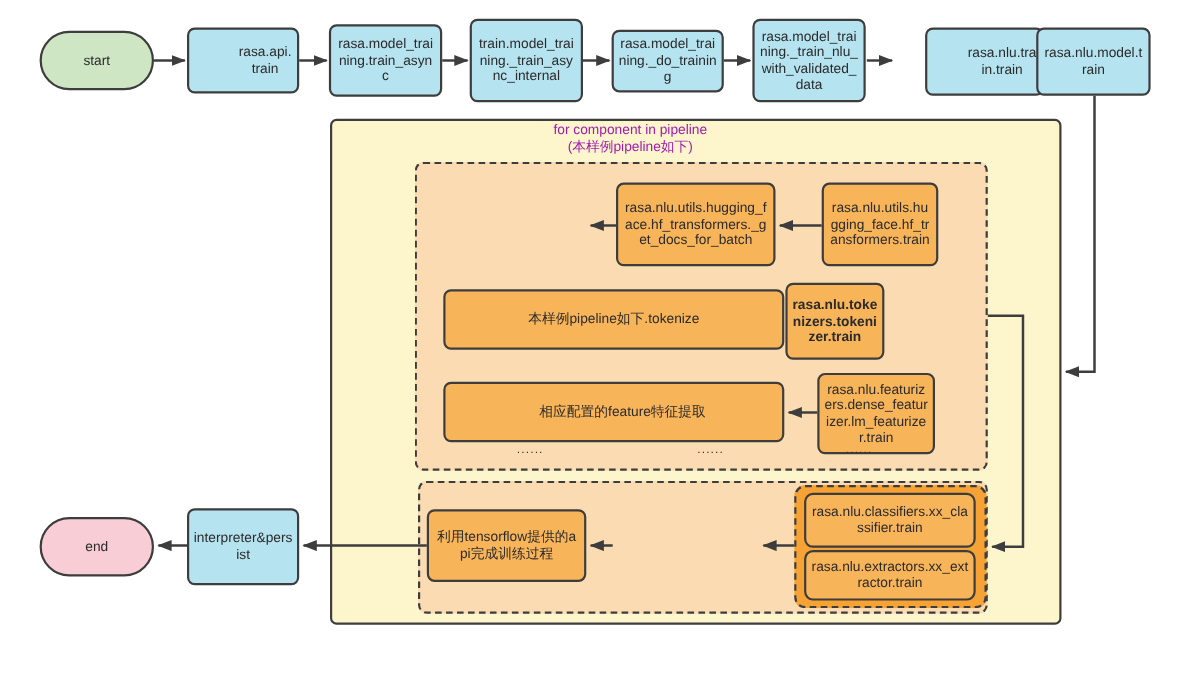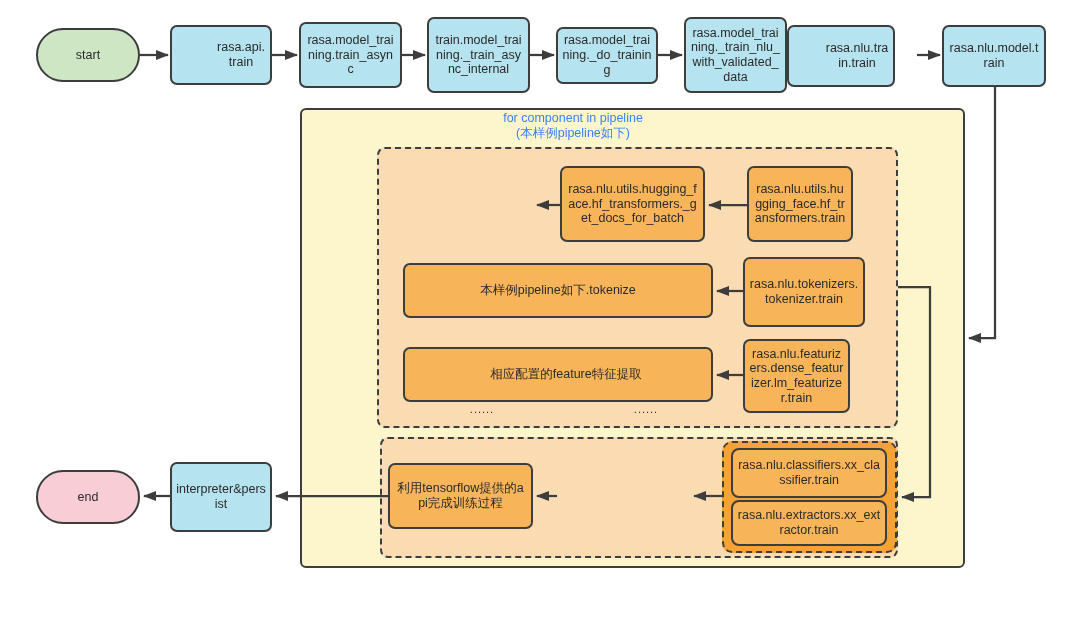--- a/index.html
+++ b/index.html
@@ -6,21 +6,21 @@
   body { font-family:"Liberation Sans","DejaVu Sans",sans-serif; }
   #canvas { position:relative; width:1080px; height:624px; background:#ffffff; overflow:hidden; }
 
   
   .container-main {
     position:absolute; left:300px; top:108px; width:665px; height:460px;
     background:#fdf6cd; border:2px solid #3d3d3d; border-radius:6px; z-index:1; box-sizing:border-box;
   }
   .group-title {
     position:absolute; left:300px; top:111px; width:546px; text-align:center;
-    font-size:12.5px; line-height:1.18; color:#3b82f6; z-index:4;
+    font-size:12.5px; line-height:1.18; color:#a21caf; z-index:4;
   }
   .dashed-box {
     position:absolute; background:#fbdcb2; border:2px dashed #3d3d3d;
     border-radius:8px; z-index:2; box-sizing:border-box;
   }
   #dash-top    { left:377px; top:147px; width:521px; height:281px; }
   #dash-bottom { left:380px; top:437px; width:518px; height:121px; }
   .dashdot-box {
     position:absolute; left:722px; top:441px; width:175px; height:112px;
     background:#f6a235; border:2.5px dashed #3d3d3d; border-radius:10px; z-index:6; box-sizing:border-box;
@@ -39,31 +39,31 @@
   .pill   { border-radius:28px; background:#cfe6c4; }
   .pill-end { border-radius:28px; background:#f9cdd5;text-align:center; }
 
   
   #n-start {left:36px;  top:28px; width:104px; height:54px;}
   #n-b1    {left:170px; top:25px; width:102px; height:60px;padding-left:44px;}
   #n-b2    {left:299px; top:22px; width:103px; height:66px;}
   #n-b3    {left:427px; top:17px; width:103px; height:76px;}
   #n-b4    {left:556px; top:27px; width:102px; height:57px;}
   #n-b5    {left:684px; top:17px; width:103px; height:76px;}
-  #n-b6    {left:787px; top:25px; width:108px; height:62px;padding-left:36px;}
+  #n-b6    {left:841px; top:25px; width:108px; height:62px;padding-left:36px;}
   #n-b7    {left:942px; top:25px; width:104px; height:62px;}
 
   
   #n-a1 {left:403px; top:156px; width:130px; height:94px;}
   #n-a2 {left:560px; top:166px; width:145px; height:76px;}
   #n-a3 {left:747px; top:166px; width:106px; height:76px;}
 
   
   #n-tokwide  {left:403px; top:263px; width:310px; height:55px;}
-  #n-toktrain {left:743px; top:257px; width:122px; height:70px;}
+  #n-toktrain {left:714px; top:257px; width:90px; height:70px;font-weight:bold;}
   #n-featwide {left:403px; top:347px; width:310px; height:55px;padding-left:20px;}
   #n-feattrain{left:743px; top:339px; width:107px; height:74px;}
 
   
   #n-d1 {left:731px; top:448px; width:156px; height:50px; border-radius:8px;}
   #n-d2 {left:731px; top:500px; width:156px; height:46px; border-radius:8px;}
 
   
   #n-e1 {left:557px; top:458px; width:133px; height:76px;}
   #n-f1 {left:388px; top:463px; width:145px; height:66px;}

